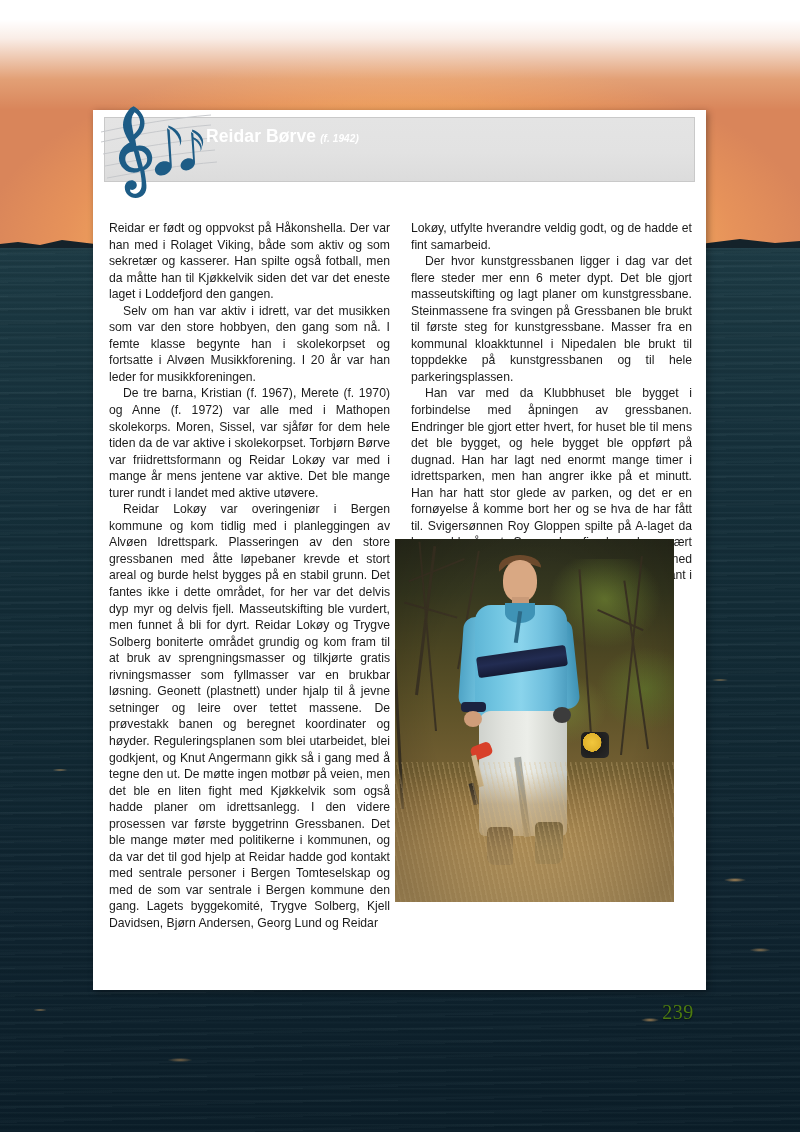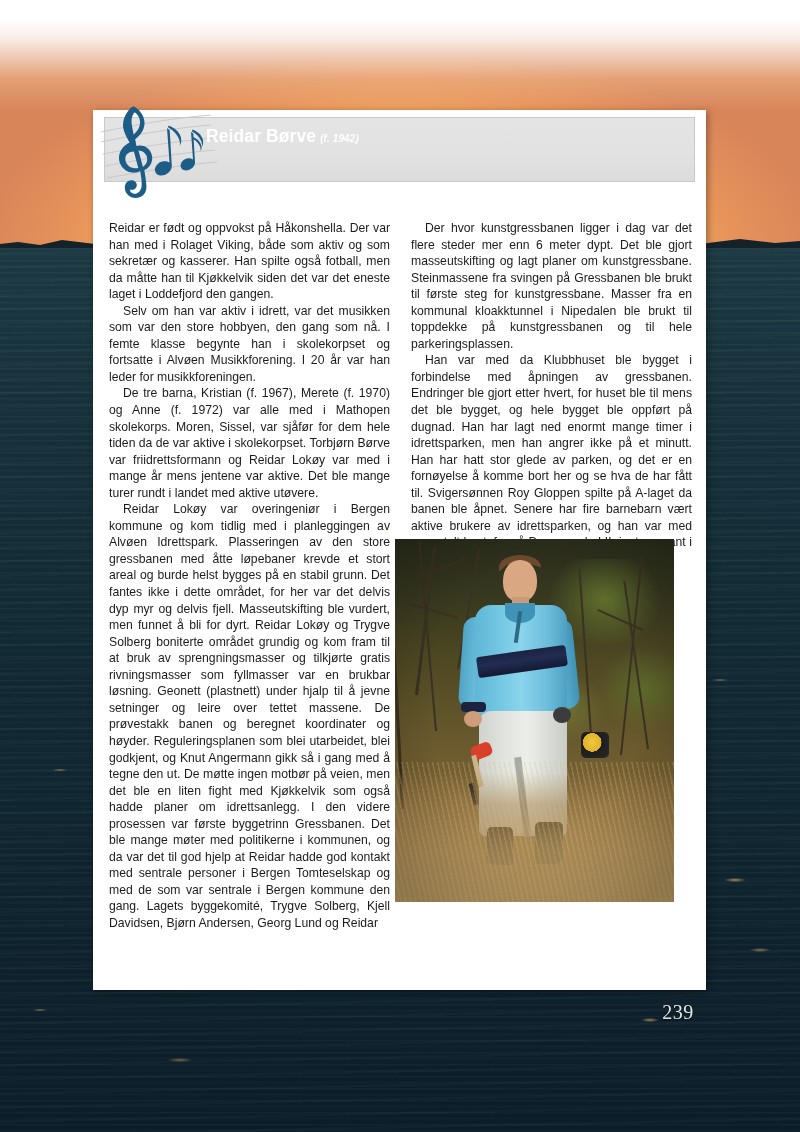--- a/index.html
+++ b/index.html
@@ -323,21 +323,21 @@
     background: radial-gradient(ellipse 190px 250px at 50% 45%, rgba(0,0,0,0) 55%, rgba(0,0,0,0.22) 100%);
   }
 
   
   .page-number {
     position: absolute;
     left: 648px;
     top: 1001px;
     width: 60px;
     text-align: center;
-    color: #e5e5e5;
+    color: #4d7c0f;
     font-family: "Liberation Serif", serif;
     font-size: 20px;
     letter-spacing: 0.5px;
     text-shadow: 0 1px 2px rgba(0,0,0,0.55);
   }
 </style>
 </head>
 <body>
 
 <div class="backdrop">
@@ -397,20 +397,21 @@
   </div>
 
   <div class="columns">
     <div class="col col-left">
       <p>Reidar er født og oppvokst på Håkonshella. Der var han med i Rolaget Viking, både som aktiv og som sekretær og kasserer. Han spilte også fotball, men da måtte han til Kjøkkelvik siden det var det eneste laget i Loddefjord den gangen.</p>
       <p class="indent">Selv om han var aktiv i idrett, var det musikken som var den store hobbyen, den gang som nå. I femte klasse begynte han i skolekorpset og fortsatte i Alvøen Musikkforening. I 20 år var han leder for musikkforeningen.</p>
       <p class="indent">De tre barna, Kristian (f. 1967), Merete (f. 1970) og Anne (f. 1972) var alle med i Mathopen skolekorps. Moren, Sissel, var sjåfør for dem hele tiden da de var aktive i skolekorpset. Torbjørn Børve var friidrettsformann og Reidar Lokøy var med i mange år mens jentene var aktive. Det ble mange turer rundt i landet med aktive utøvere.</p>
       <p class="indent">Reidar Lokøy var overingeniør i Bergen kommune og kom tidlig med i planleggingen av Alvøen Idrettspark. Plasseringen av den store gressbanen med åtte løpebaner krevde et stort areal og burde helst bygges på en stabil grunn. Det fantes ikke i dette området, for her var det delvis dyp myr og delvis fjell. Masseutskifting ble vurdert, men funnet å bli for dyrt. Reidar Lokøy og Trygve Solberg boniterte området grundig og kom fram til at bruk av sprengningsmasser og tilkjørte gratis rivningsmasser som fyllmasser var en brukbar løsning. Geonett (plastnett) under hjalp til å jevne setninger og leire over tettet massene. De prøvestakk banen og beregnet koordinater og høyder. Reguleringsplanen som blei utarbeidet, blei godkjent, og Knut Angermann gikk så i gang med å tegne den ut. De møtte ingen motbør på veien, men det ble en liten fight med Kjøkkelvik som også hadde planer om idrettsanlegg. I den videre prosessen var første byggetrinn Gressbanen. Det ble mange møter med politikerne i kommunen, og da var det til god hjelp at Reidar hadde god kontakt med sentrale personer i Bergen Tomteselskap og med de som var sentrale i Bergen kommune den gang. Lagets byggekomité, Trygve Solberg, Kjell Davidsen, Bjørn Andersen, Georg Lund og Reidar</p>
     </div>
     <div class="col col-right">
+      <p>Lokøy, utfylte hverandre veldig godt, og de hadde et fint samarbeid.</p>
       <p class="indent">Der hvor kunstgressbanen ligger i dag var det flere steder mer enn 6 meter dypt. Det ble gjort masseutskifting og lagt planer om kunstgressbane. Steinmassene fra svingen på Gressbanen ble brukt til første steg for kunstgressbane. Masser fra en kommunal kloakktunnel i Nipedalen ble brukt til toppdekke på kunstgressbanen og til hele parkeringsplassen.</p>
       <p class="indent">Han var med da Klubbhuset ble bygget i forbindelse med åpningen av gressbanen. Endringer ble gjort etter hvert, for huset ble til mens det ble bygget, og hele bygget ble oppført på dugnad. Han har lagt ned enormt mange timer i idrettsparken, men han angrer ikke på et minutt. Han har hatt stor glede av parken, og det er en fornøyelse å komme bort her og se hva de har fått til. Svigersønnen Roy Gloppen spilte på A-laget da banen ble åpnet. Senere har fire barnebarn vært aktive brukere av idrettsparken, og han var med som stolt bestefar på Danacup da LIL-jentene vant i 2010.</p>
     </div>
   </div>
 
   <div class="photo-frame">
     <div class="photo">
       <div class="ph-bg"></div>
       <div class="ph-green"></div>
 

